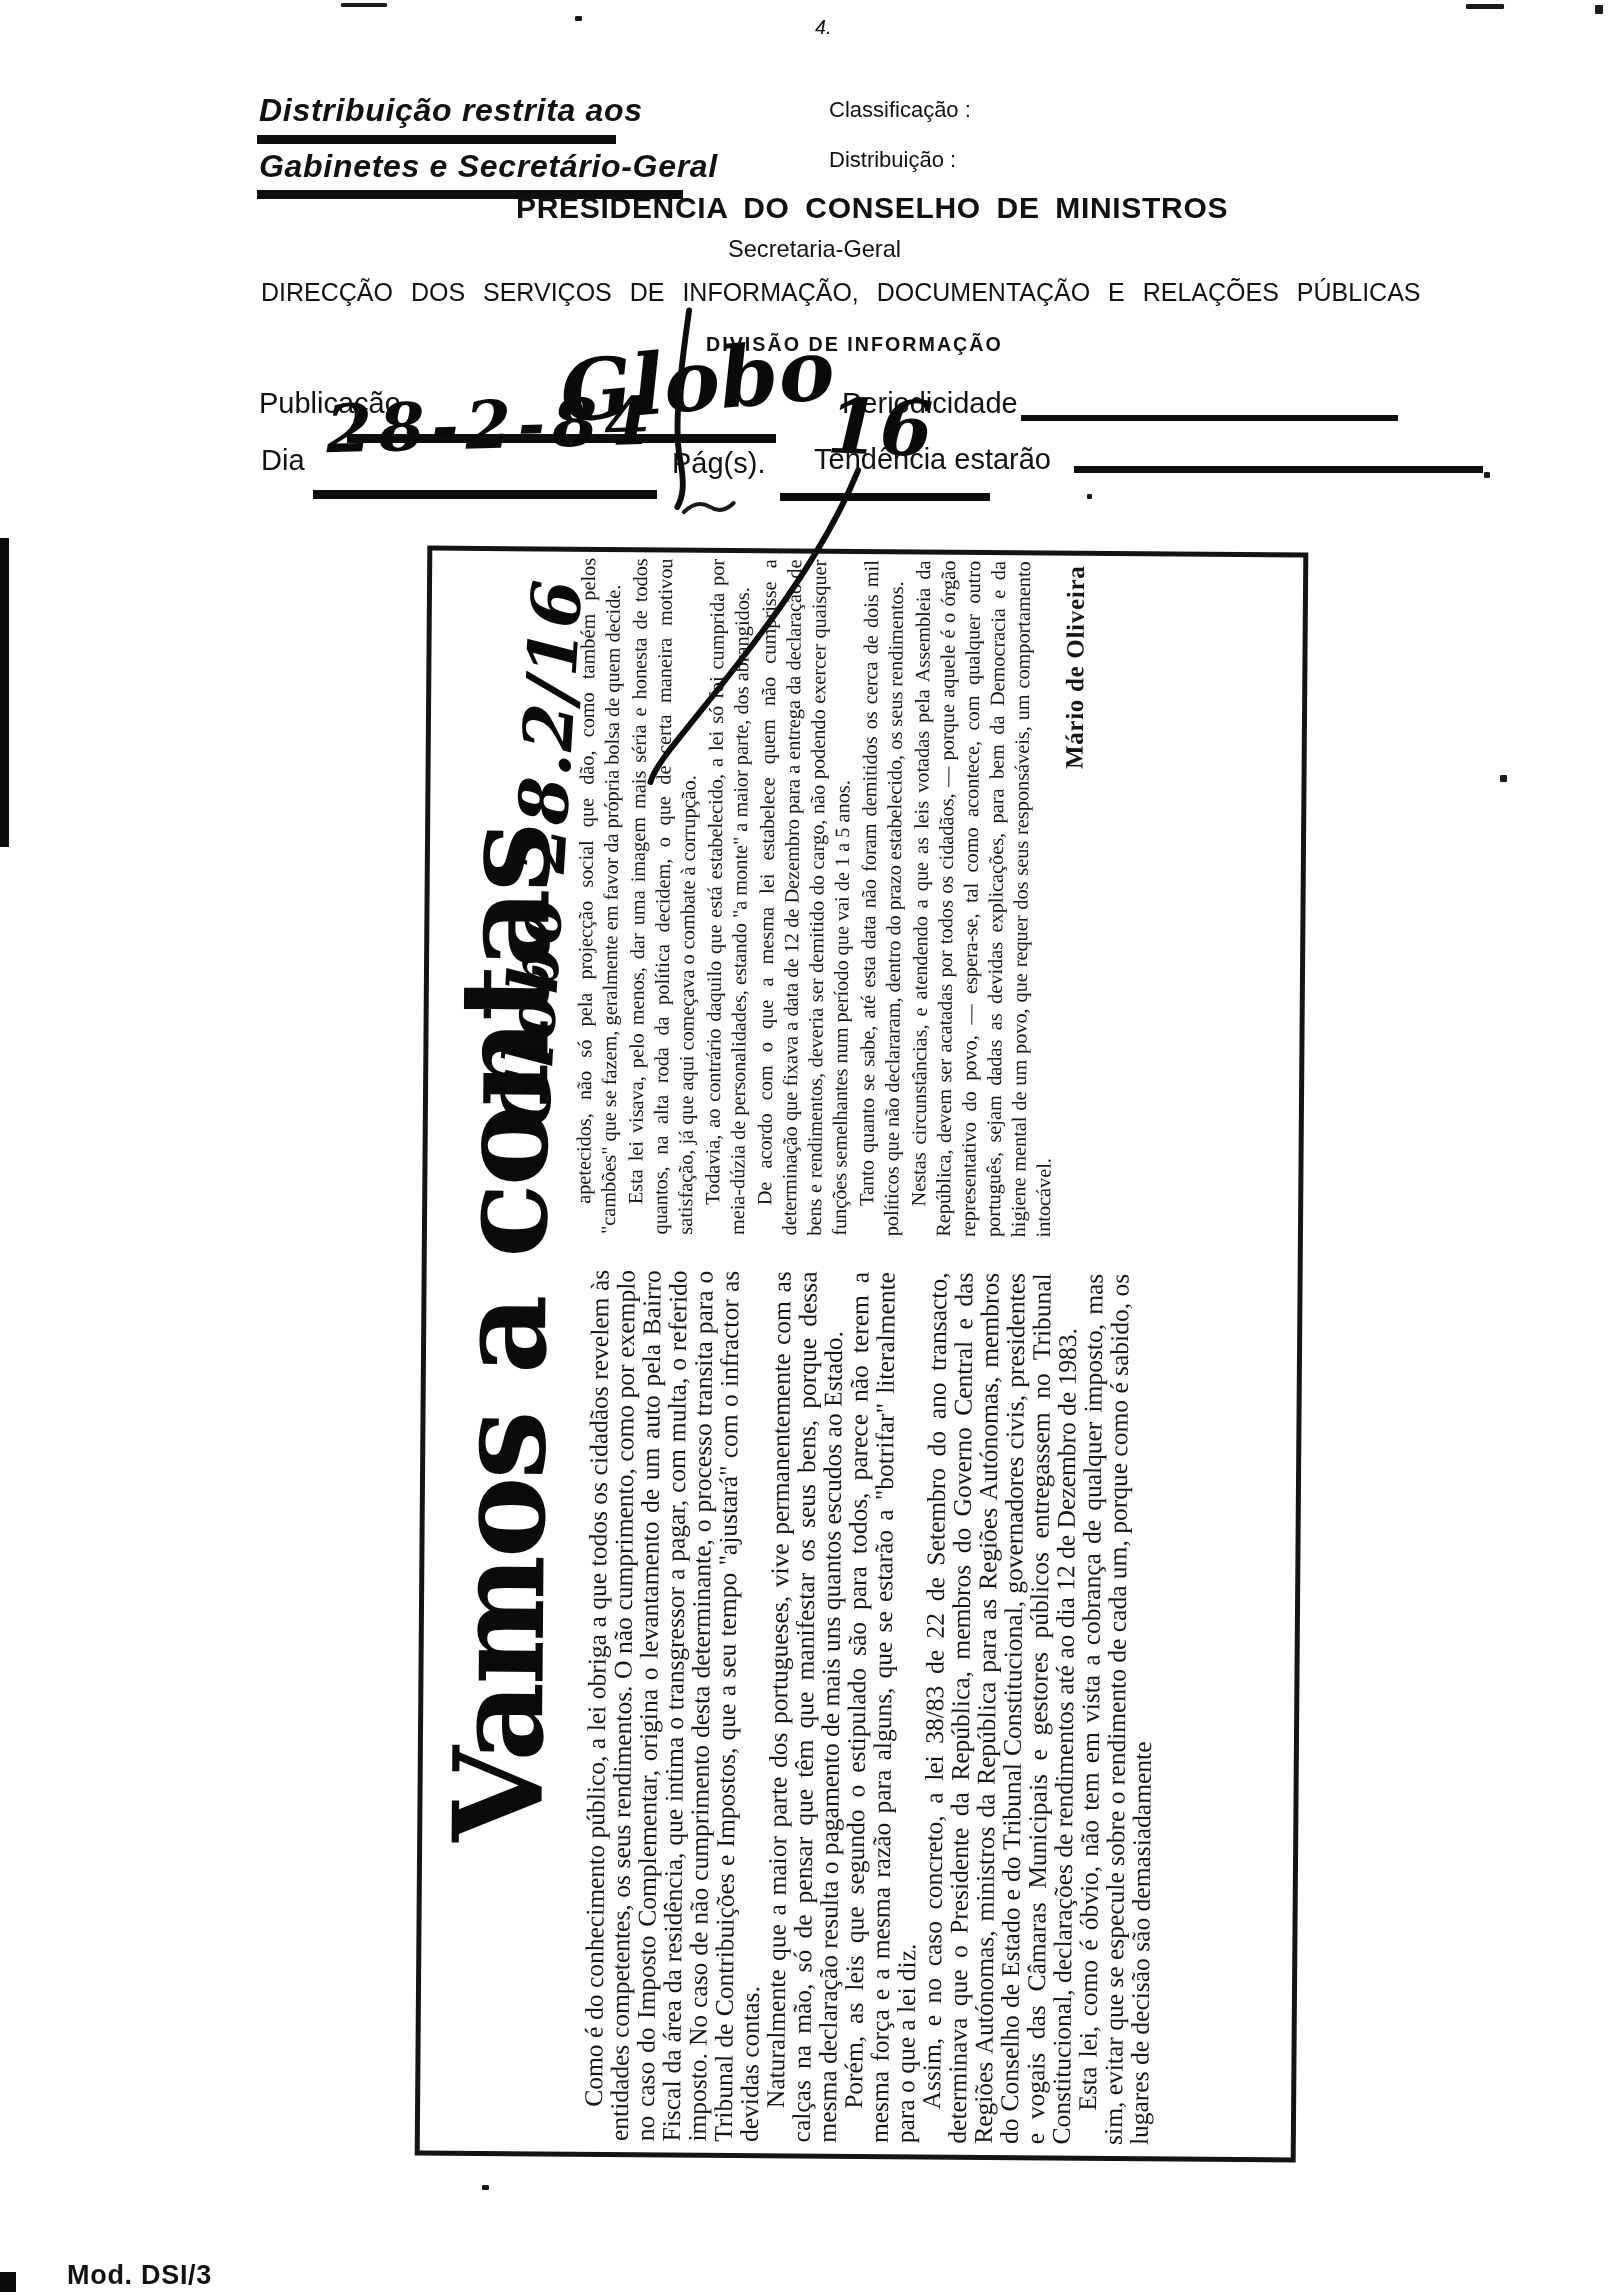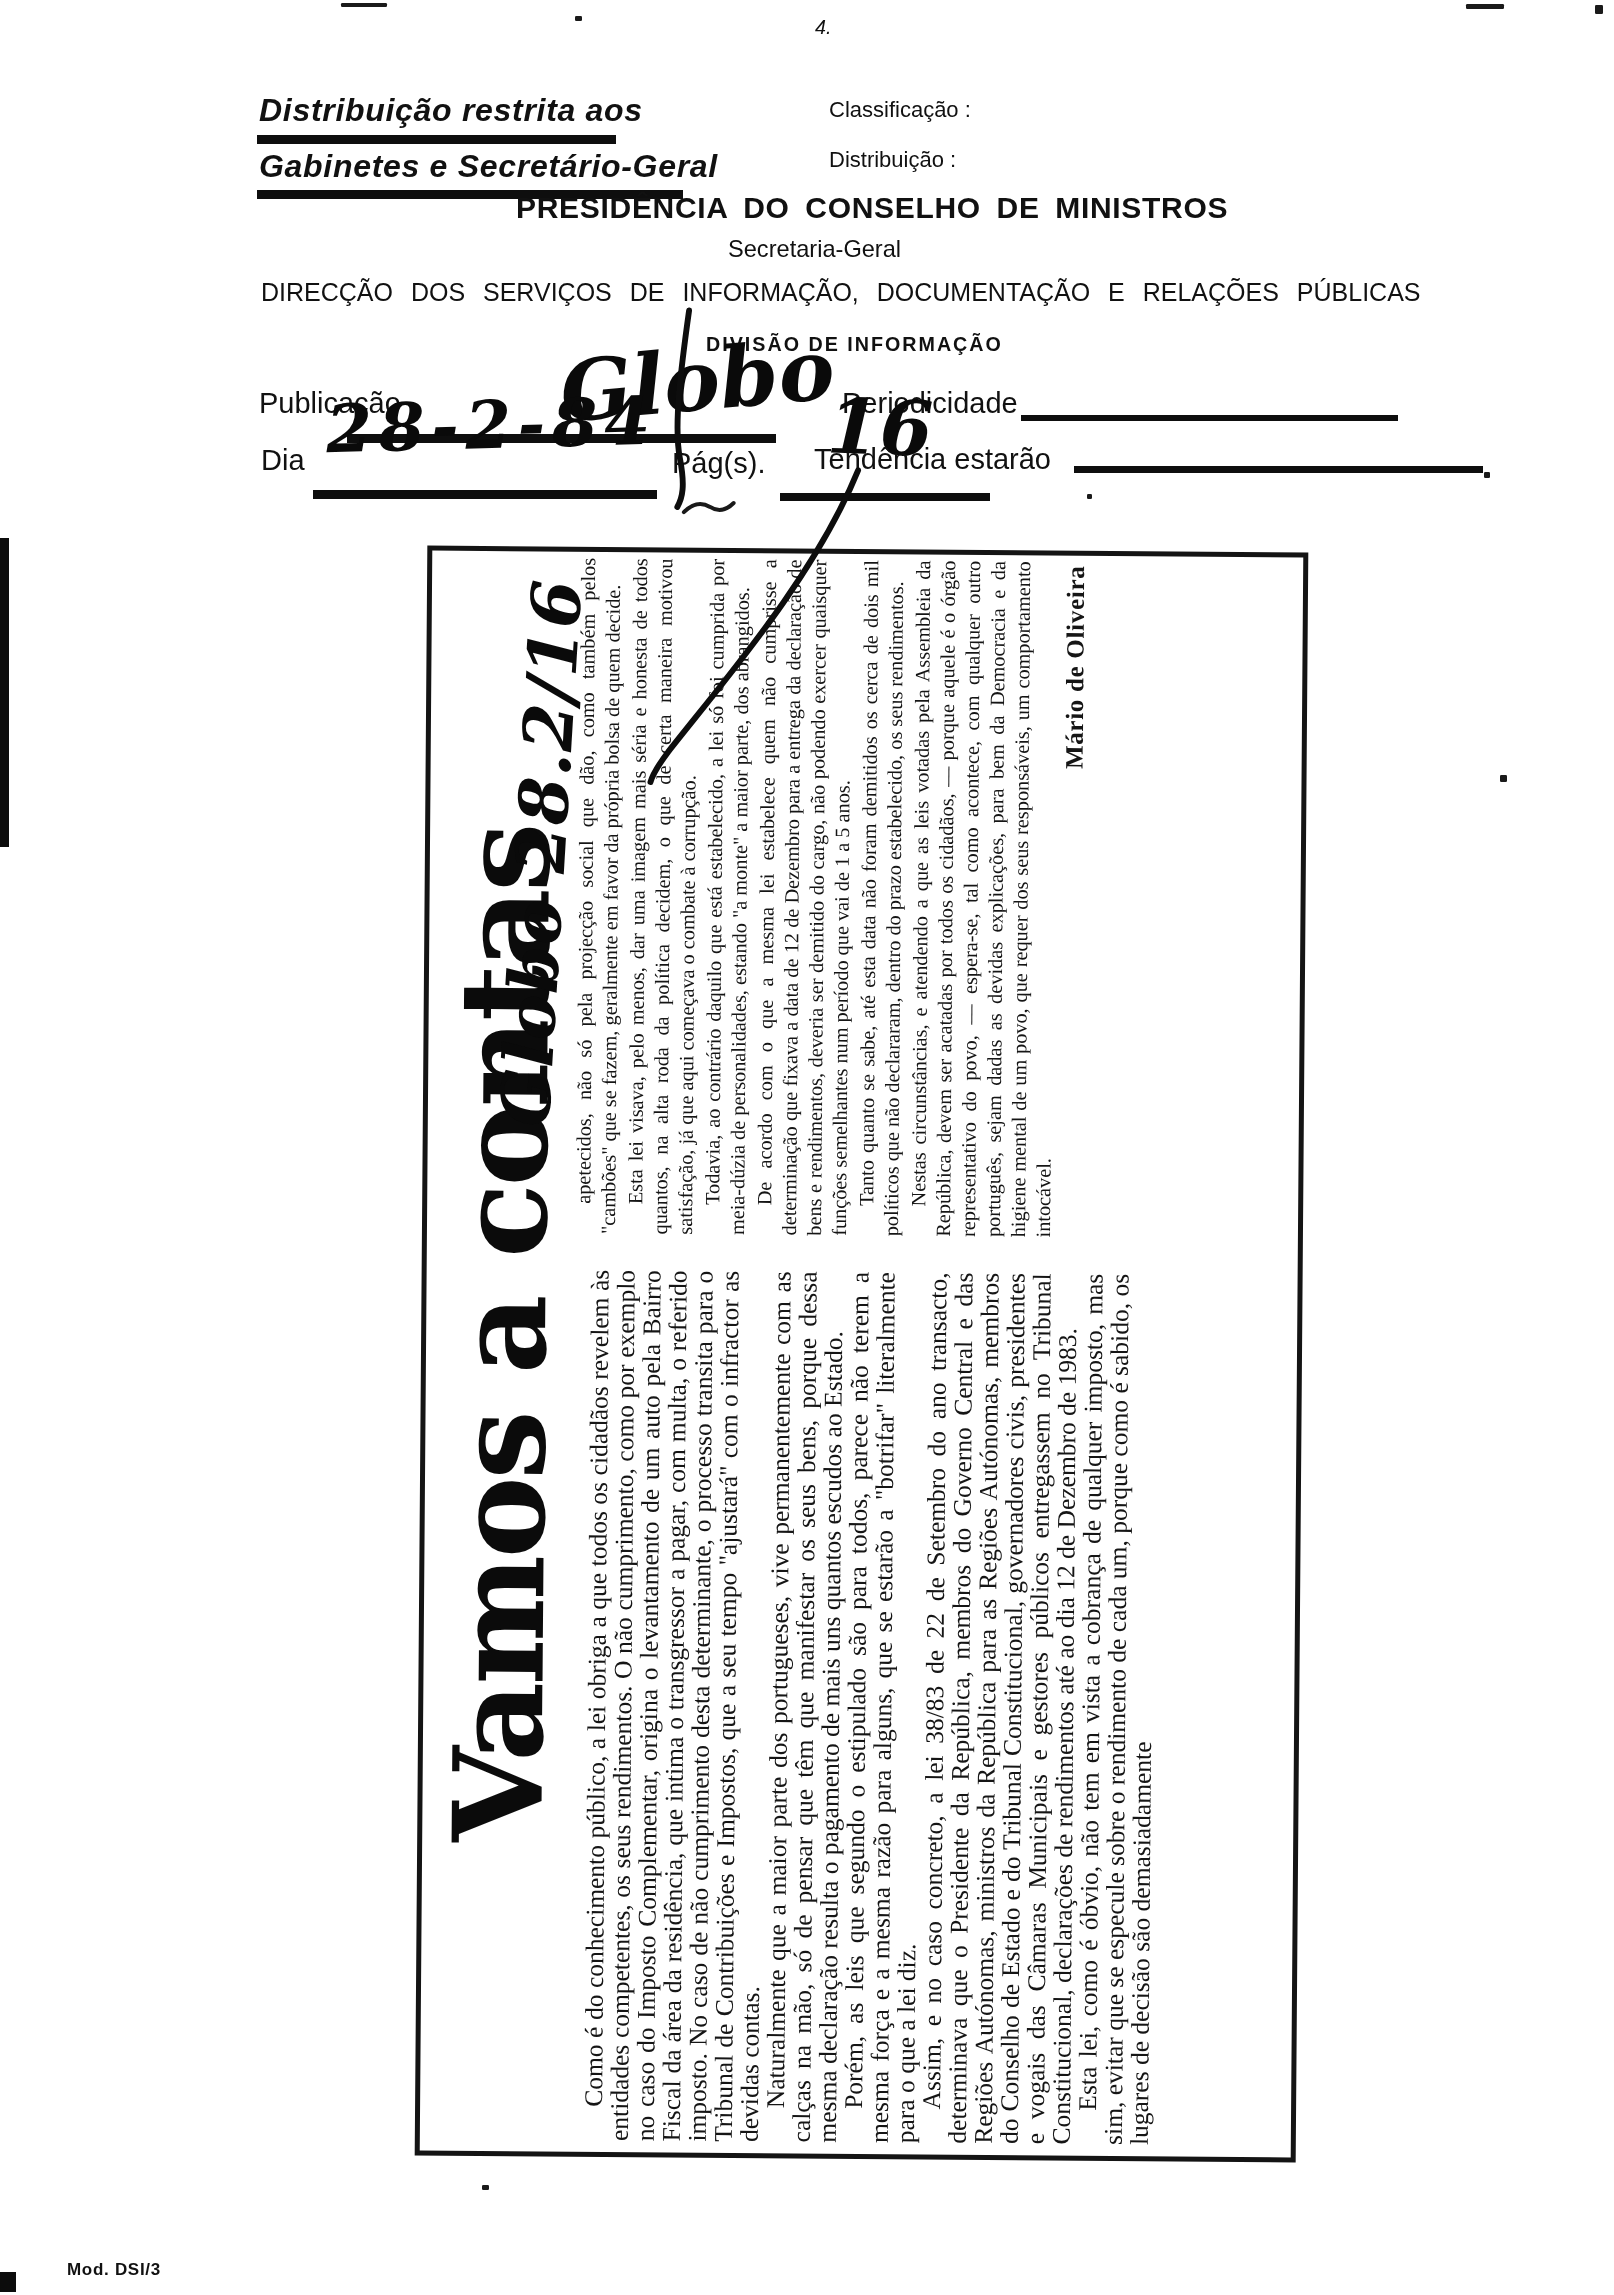--- a/index.html
+++ b/index.html
@@ -16,21 +16,21 @@
   .orgtitle{font-size:30px;font-weight:700;letter-spacing:0.7px;word-spacing:6.6px;white-space:nowrap;}
   .orgsub{font-size:23.6px;font-weight:500;white-space:nowrap;}
   .directorate{font-size:25px;font-weight:400;word-spacing:11px;white-space:nowrap;}
   .division{font-size:19.7px;font-weight:700;letter-spacing:2px;white-space:nowrap;}
   
   .flabel{font-size:29px;font-weight:500;white-space:nowrap;}
   .hw{
     font-family:"DejaVu Serif",serif;font-style:italic;font-weight:700;
     color:#0a0a0a;white-space:nowrap;line-height:1;
   }
-  .modlabel{font-size:17px;font-weight:700;white-space:nowrap;letter-spacing:0.7px;}
+  .modlabel{font-size:27px;font-weight:700;white-space:nowrap;letter-spacing:0.7px;}
   
   .clipping{
     position:absolute;left:421px;top:549px;width:881px;height:1610px;
     border:5.9px solid #141414;background:#fff;transform:rotate(0.45deg);
     overflow:hidden;box-sizing:border-box;
   }
   .article{
     position:absolute;left:0;top:0;width:1598px;height:869px;
     transform-origin:0 0;transform:translateY(1598px) rotate(-90deg);
   }

